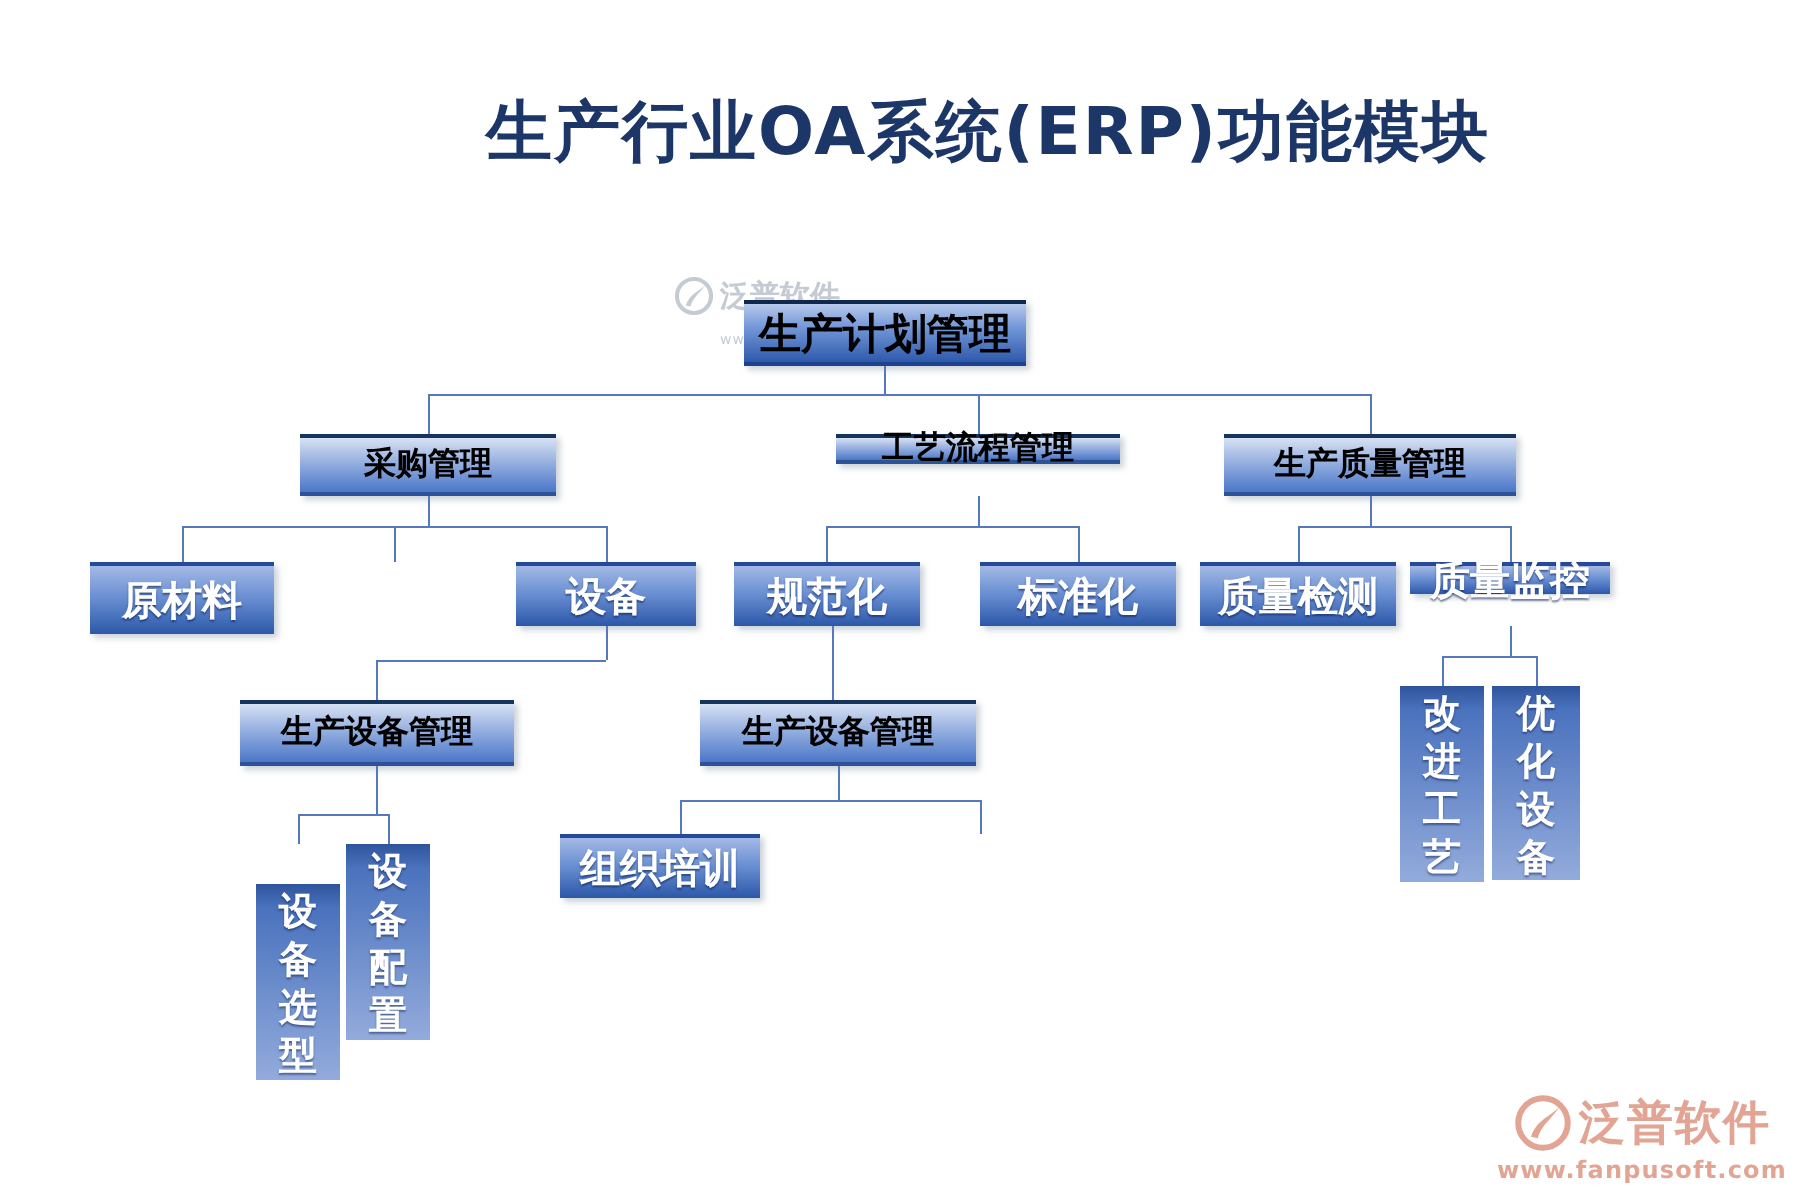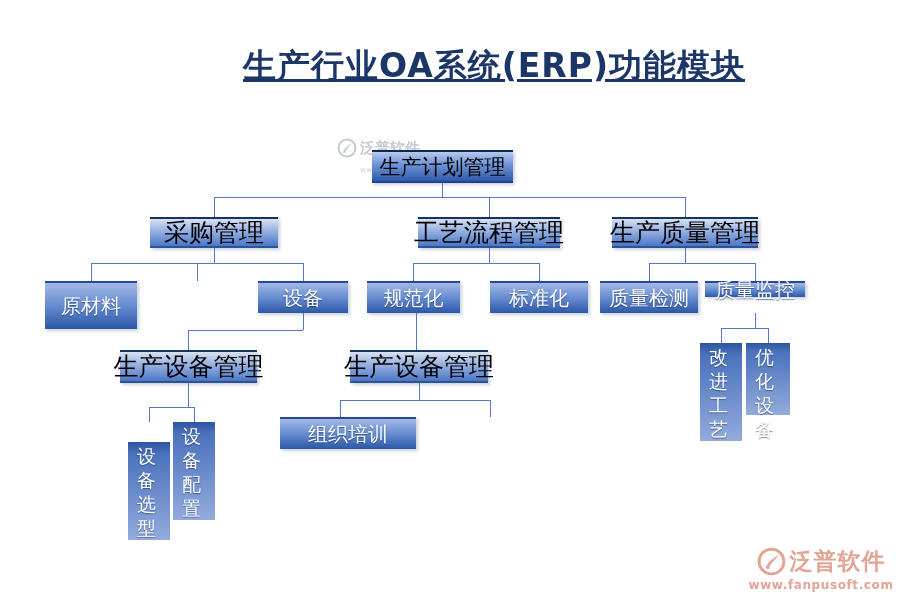--- a/index.html
+++ b/index.html
@@ -3,35 +3,35 @@
 <meta charset="utf-8">
 <style>
   html,body{margin:0;padding:0;background:#ffffff;}
   .canvas{
     position:relative;width:900px;height:600px;background:#ffffff;overflow:hidden;
     font-family:"DejaVu Sans","Liberation Sans",sans-serif;
   }
   .title{
     position:absolute;left:0;top:44px;width:900px;margin:0;box-sizing:border-box;
     padding-left:88px;text-align:center;
-    font-size:33px;font-weight:bold;color:#1c3668;letter-spacing:1px;text-decoration:underline;
+    font-size:33px;font-weight:bold;color:#1c3668;letter-spacing:1px;
   }
   .node{
     position:absolute;box-sizing:border-box;z-index:2;
     display:flex;align-items:center;justify-content:center;
-    font-weight:normal;text-align:left;white-space:nowrap;
+    font-weight:bold;text-align:center;white-space:nowrap;
     box-shadow:2px 2px 3px rgba(110,125,150,.35);
   }
   .n-root{
     font-size:21px;color:#000;
     border-top:2px solid #10284d;border-bottom:2px solid #1d4390;
     background:linear-gradient(180deg,#b8c9ec 0%,#7397d8 40%,#2e59ab 100%);
   }
   .n-mgmt{
-    font-size:25px;color:#000;
+    font-size:16px;color:#000;
     border-top:2px solid #16355e;border-bottom:2px solid #2c5398;
     background:linear-gradient(180deg,#d7e1f3 0%,#9db5e2 40%,#4b77c8 100%);
   }
   .n-child{
     font-size:20px;color:#fff;text-shadow:0 1px 1px rgba(10,30,80,.55);
     border-top:2px solid #26499b;
     background:linear-gradient(180deg,#a3b9e5 0%,#6b90d3 45%,#2c58a9 100%);
   }
   .n-vert{
     font-size:19px;line-height:24px;color:#fff;text-shadow:0 1px 1px rgba(10,30,80,.5);
@@ -111,39 +111,39 @@
   <div class="cline" style="left:194px;top:407px;width:1px;height:15px"></div>
 
   <div class="cline" style="left:419px;top:383px;width:1px;height:17px"></div>
   <div class="cline" style="left:340px;top:400px;width:150px;height:1px"></div>
   <div class="cline" style="left:340px;top:400px;width:1px;height:17px"></div>
   <div class="cline" style="left:490px;top:400px;width:1px;height:17px"></div>
 
   <div class="node n-root" style="left:372px;top:150px;width:141px;height:33px">生产计划管理</div>
 
   <div class="node n-mgmt" style="left:150px;top:217px;width:128px;height:31px">采购管理</div>
-  <div class="node n-mgmt" style="left:418px;top:217px;width:142px;height:31px">工艺流程管理</div>
+  <div class="node n-mgmt" style="left:418px;top:217px;width:142px;height:15px">工艺流程管理</div>
   <div class="node n-mgmt" style="left:612px;top:217px;width:146px;height:31px">生产质量管理</div>
 
-  <div class="node n-child" style="left:45px;top:281px;width:92px;height:48px">原材料</div>
+  <div class="node n-child" style="left:45px;top:281px;width:92px;height:36px">原材料</div>
   <div class="node n-child" style="left:258px;top:281px;width:90px;height:32px">设备</div>
   <div class="node n-child" style="left:367px;top:281px;width:93px;height:32px">规范化</div>
   <div class="node n-child" style="left:490px;top:281px;width:98px;height:32px">标准化</div>
   <div class="node n-child" style="left:600px;top:281px;width:98px;height:32px">质量检测</div>
   <div class="node n-child" style="left:705px;top:281px;width:100px;height:16px">质量监控</div>
 
   <div class="node n-mgmt" style="left:120px;top:350px;width:137px;height:33px">生产设备管理</div>
   <div class="node n-mgmt" style="left:350px;top:350px;width:138px;height:33px">生产设备管理</div>
 
-  <div class="node n-child" style="left:280px;top:417px;width:136px;height:32px">组织培训</div>
+  <div class="node n-child" style="left:280px;top:417px;width:100px;height:32px">组织培训</div>
 
   <div class="node n-vert" style="left:128px;top:442px;width:42px;height:98px">设备选型</div>
   <div class="node n-vert" style="left:173px;top:422px;width:42px;height:98px">设备配置</div>
   <div class="node n-vert" style="left:700px;top:343px;width:42px;height:98px">改进工艺</div>
-  <div class="node n-vert" style="left:746px;top:343px;width:44px;height:72px">优化设备</div>
+  <div class="node n-vert" style="left:746px;top:343px;width:44px;height:97px">优化设备</div>
 
   <div class="brand">
     <div class="brand-row">
       <svg width="29" height="29" viewBox="0 0 34 34">
         <circle cx="17" cy="17" r="14.5" fill="none" stroke="#e2a493" stroke-width="3.5"></circle>
         <path d="M10 25 C13 15 22 13 27 7 C21 16 16 18 14 26 Z" fill="#e2a493"></path>
       </svg>
       <span class="brand-name">泛普软件</span>
     </div>
     <div class="brand-url">www.fanpusoft.com</div>

